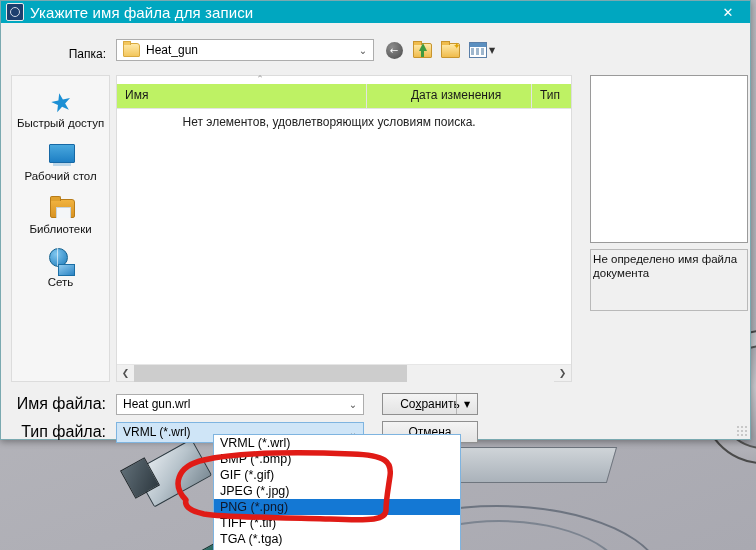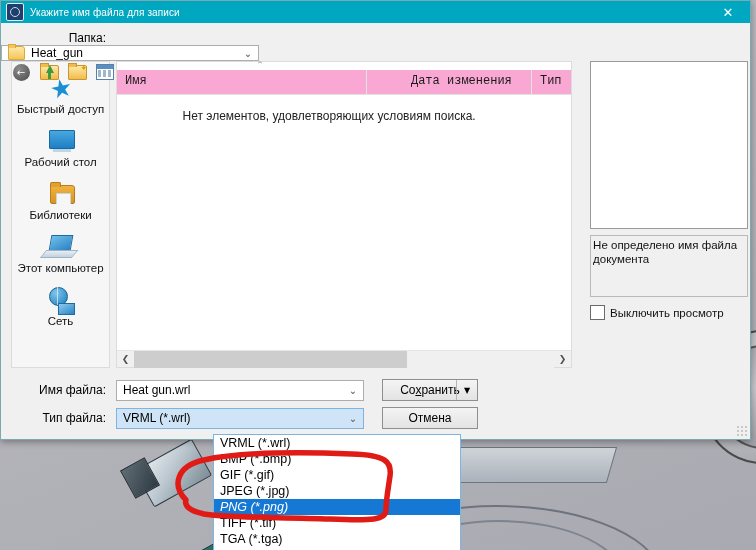--- a/index.html
+++ b/index.html
@@ -90,36 +90,36 @@
     background: #1c3f6e;
     border: 1px solid #eaeaea;
     border-radius: 2px;
     position: relative; flex: 0 0 auto;
   }
   #title-icon::after{
     content:""; position:absolute; left:3px; top:3px; width:8px; height:8px;
     border:1px solid #cfd8e4; border-radius:50%;
   }
   #title-text {
-    font-size: 10px; letter-spacing: .1px;
+    font-size: 15px; letter-spacing: .1px;
     white-space: nowrap;
   }
   #close-btn {
     position: absolute; right: 0; top: 0;
     width: 44px; height: 22px;
     display: flex; align-items: center; justify-content: center;
     color: #ffffff; font-size: 13px; font-family: "DejaVu Sans", sans-serif;
     cursor: default;
   }
 
   
   #folder-row {
-    display: flex; align-items: flex-start;
-    padding: 8px 0 0 0;
-    height: 30px; box-sizing: content-box; flex-direction: column;
+    display: flex; align-items: flex-end;
+    padding: 8px 0 14px 0;
+    height: 30px; box-sizing: content-box;
   }
   #folder-label {
     width: 105px; text-align: right; padding-right: 10px;
     font-size: 12px; color: #000;
   }
   #folder-combo {
     width: 258px; height: 22px;
     background: #fff; border: 1px solid #adadad;
     display: flex; align-items: center;
     box-sizing: border-box;
@@ -268,33 +268,33 @@
     background: #ffffff; border: 1px solid #dcdcdc;
     box-sizing: border-box; position: relative;
   }
   #sort-indicator {
     position:absolute; left:131px; top:-1px; width:24px; height:9px;
     color:#9a9a9a; font-size:9px; text-align:center; line-height:9px;
     font-family:"DejaVu Sans", sans-serif;
   }
   #col-header {
     display: flex; height: 24px; margin-top:8px;
-    border-bottom: 1px solid #e3e3e3; background: #f9a8d4; font-family: Liberation Mono, monospace;
+    border-bottom: 1px solid #e3e3e3; background: #bef264;
   }
   .col-h {
     font-size: 12px; color: #1a1a1a; padding: 4px 0 0 8px;
     box-sizing: border-box; height: 100%;
     border-right: 1px solid #e3e3e3;
   }
   #col-name { width: 272px; }
   #col-date { width: 140px; margin-left: 36px; }
   #col-type { width: 42px; border-right: none; }
   #empty-msg {
     font-size: 12px; color: #222; text-align: center;
-    margin-top: 14px; padding-right: 30px;
+    margin-top: 6px; padding-right: 30px;
   }
   #hscroll {
     position: absolute; left: 0; bottom: 0; width: 100%;
     height: 17px; background: #f0f0f0;
     display: flex; align-items: center;
     border-top: 1px solid #e6e6e6; box-sizing: border-box;
   }
   .hs-arrow {
     width: 17px; height: 17px; color: #505050; font-size: 9px;
     display:flex; align-items:center; justify-content:center;
@@ -329,21 +329,21 @@
   }
   #preview-check-label { font-size: 11.5px; color:#111; }
 
   
   #form {
     margin-top: 11px; padding-left: 0; position: relative;
   }
   .form-row { display:flex; align-items:center; margin-bottom: 6px; }
   .form-label {
     width: 105px; text-align: right; padding-right: 10px;
-    font-size: 12px; color:#000;
+    font-size: 16px; color:#000;
   }
   .form-combo {
     width: 248px; height: 21px; background:#fff; border:1px solid #adadad;
     display:flex; align-items:center; box-sizing:border-box;
     font-size:12px; color:#000; padding-left:6px;
   }
   #type-combo { background:#cfe5f7; border:1px solid #7eb4e0; }
   .form-btn {
     width: 96px; height: 22px; margin-left: 18px;
     background: linear-gradient(180deg,#f4f4f4,#e3e3e3);
@@ -369,21 +369,21 @@
     background: #ffffff; border: 1px solid #7eb4e0;
     box-sizing: border-box;
     z-index: 40;
   }
   .dd-item {
     height: 16px; line-height: 16px; padding-left: 6px;
     font-size: 12.5px; color: #000; cursor: default;
     font-family: "Liberation Sans", sans-serif;
     white-space: nowrap; overflow: hidden;
   }
-  .dd-item.selected { background: #1478d4; color: #ffffff; font-style: italic; }
+  .dd-item.selected { background: #1478d4; color: #0f172a; }
 
   
   #grip {
     position:absolute; right:2px; bottom:2px; width:12px; height:12px;
     background-image:
       radial-gradient(circle, #c8c8c8 1px, transparent 1.2px);
     background-size: 4px 4px;
   }
 
   
@@ -460,26 +460,20 @@
         <div class="side-label">Рабочий стол</div>
       </div>
       <div class="side-item">
         <div class="side-icon">
             <span class="ic-lib"></span>
           </div>
         <div class="side-label">Библиотеки</div>
       </div>
       <div class="side-item">
         <div class="side-icon">
-            <span class="ic-comp"></span>
-          </div>
-        <div class="side-label">Этот компьютер</div>
-      </div>
-      <div class="side-item">
-        <div class="side-icon">
             <span class="ic-net"></span>
           </div>
         <div class="side-label">Сеть</div>
       </div>
     </div>
 
     <div id="filelist-wrap">
       <div id="sort-indicator">⌃</div>
       <div id="col-header">
         <div class="col-h" id="col-name">Имя</div>
@@ -493,24 +487,20 @@
         <div id="hs-track">
           <div id="hs-thumb"></div>
         </div>
         <div class="hs-arrow">❯</div>
       </div>
     </div>
 
     <div id="preview">
       <div id="preview-box"></div>
       <div id="preview-info">Не определено имя файла документа</div>
-      <div id="preview-check">
-        <span class="checkbox"></span>
-        <span id="preview-check-label">Выключить просмотр</span>
-      </div>
     </div>
   </div>
 
   <div id="form">
     <div class="form-row">
       <div class="form-label">Имя файла:</div>
       <div class="form-combo">
         <span style="flex:1 1 auto">Heat gun.wrl</span>
         <span class="combo-chevron">⌄</span>
       </div>

